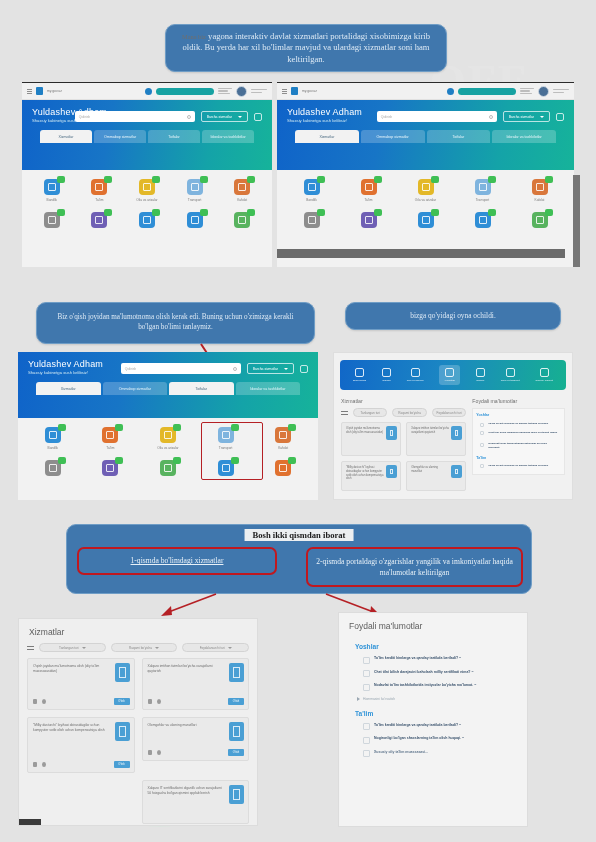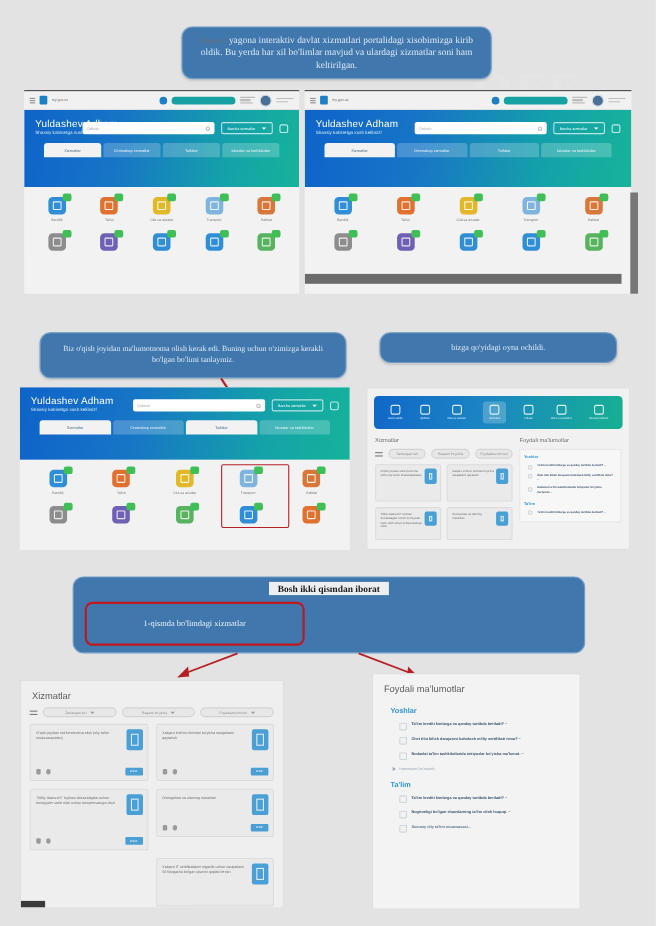--- a/index.html
+++ b/index.html
@@ -78,21 +78,21 @@
 
   
   #banner{ position:absolute; left:66px; top:524px; width:466px; height:70px; background:#4077ad;
            border:1px solid #6f9dc6; border-radius:10px; }
   #banner-title{ position:absolute; left:50%; transform:translateX(-50%); top:4px; background:#eceff1;
            color:#1a1a1a; font-family:"Liberation Serif", serif; font-weight:bold; font-size:8.6px;
            padding:1px 8px; }
   .redbox{ position:absolute; top:22px; border:2px solid #c0181f; border-radius:7px; color:#e8f1f8;
            display:flex; align-items:center; justify-content:center; text-align:center; font-size:7.6px;
            font-family:"Liberation Serif", serif; line-height:1.5; padding:3px 6px; }
-  #redbox-1{ left:10px; width:200px; height:40px; }
+  #redbox-1{ left:10px; width:200px; height:28px;text-decoration:underline; }
   #redbox-2{ left:239px; width:217px; height:40px; }
 
   
   .panel{ position:absolute; background:#efefef; border:1px solid #dcdcdc; overflow:hidden; }
   #panel-left{ left:18px; top:618px; width:240px; height:208px; }
   #panel-right{ left:338px; top:612px; width:190px; height:215px; background:#f3f3f3; }
 
   .p-title{ font-size:8.5px; color:#5d5d5d; padding:8px 0 6px 10px; font-weight:normal; }
   .chips{ display:flex; align-items:center; gap:5px; padding:0 8px 6px 8px; }
   .sw{ width:7px; height:7px; position:relative; }
@@ -519,20 +519,23 @@
         </div>
       </div>
     </div>
   </div>
 
   <div id="banner">
     <div id="banner-title">Bosh ikki qismdan iborat</div>
     <div class="redbox" id="redbox-1">
       <span>1-qismda bo'limdagi xizmatlar</span>
     </div>
+    <div class="redbox" id="redbox-2">
+      <span>2-qismda portaldagi o'zgarishlar yangilik va imkoniyatlar haqida ma'lumotlar keltirilgan</span>
+    </div>
   </div>
 
   <svg class="arrow" style="left:150px; top:592px; width:70px; height:30px;" viewBox="0 0 70 30">
     <line x1="66" y1="2" x2="16" y2="21" stroke="#b52025" stroke-width="1.6"></line>
     <polygon points="11,24 21,14 22,23" fill="#b52025"></polygon>
   </svg>
   <svg class="arrow" style="left:322px; top:592px; width:70px; height:30px;" viewBox="0 0 70 30">
     <line x1="4" y1="2" x2="54" y2="21" stroke="#b52025" stroke-width="1.6"></line>
     <polygon points="59,24 49,14 48,23" fill="#b52025"></polygon>
   </svg>

